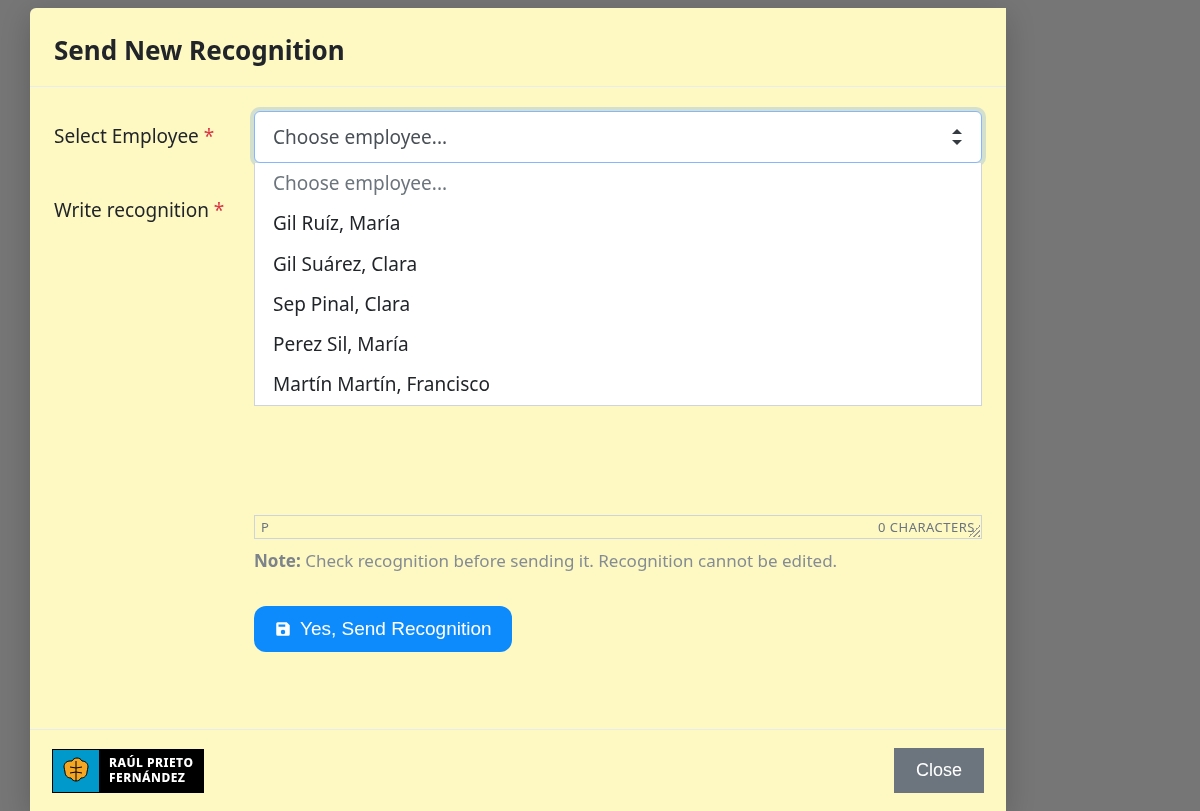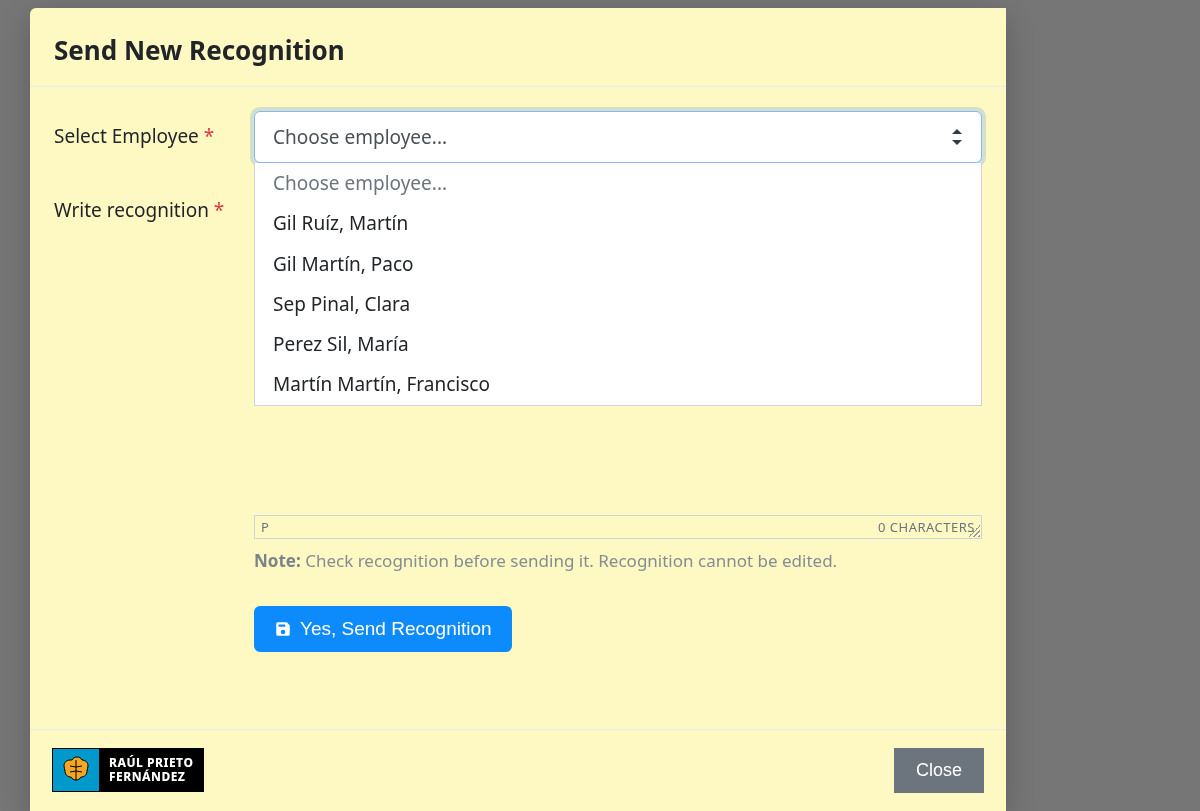--- a/index.html
+++ b/index.html
@@ -105,34 +105,35 @@
     background:
       linear-gradient(135deg, transparent 0 50%, #999 50% 58%, transparent 58% 70%, #999 70% 78%, transparent 78% 90%, #999 90% 100%);
   }
   .note-line { margin-top: 10px; font-size: 17px; color: #858c93; }
   .note-line strong { color: #7c838a; font-weight: 700; }
   .primary-btn {
     margin-top: 34px;
     background: #0d8bfd;
     color: #fff;
     border: none;
-    border-radius: 6px;
+    border-radius: 12px;
     padding: 12px 20px;
     font-size: 19px;
     display: inline-flex;
     align-items: center;
     gap: 8px;
     cursor: pointer;
   }
   .save-icon { width: 18px; height: 18px; fill: #fff; }
   .modal-footer {
     border-top: 1px solid #e9ecef;
     padding: 18px 22px;
     display: flex;
     justify-content: space-between;
+    align-items: center;
   }
   .brand-badge {
     display: flex; align-items: stretch;
     height: 44px;
     border: 1px solid #000;
   }
   .brand-icon {
     width: 46px;
     background: #0099cc;
     display: flex; align-items: center; justify-content: center;
@@ -175,22 +176,22 @@
         <span>Select Employee</span>
         <span class="required">*</span>
       </div>
       <div class="form-field">
         <div class="select-box">
           <span>Choose employee...</span>
           <span class="select-caret"></span>
         </div>
         <div class="dropdown" id="employee-dropdown">
             <div class="dropdown-option placeholder">Choose employee...</div>
-            <div class="dropdown-option">Gil Ruíz, Martín</div>
-            <div class="dropdown-option">Gil Martín, Paco</div>
+            <div class="dropdown-option">Gil Ruíz, María</div>
+            <div class="dropdown-option">Gil Suárez, Clara</div>
             <div class="dropdown-option">Sep Pinal, Clara</div>
             <div class="dropdown-option">Perez Sil, María</div>
             <div class="dropdown-option">Martín Martín, Francisco</div>
           </div>
       </div>
     </div>
 
     <div class="form-row">
       <div class="form-label">
         <span>Write recognition</span>

